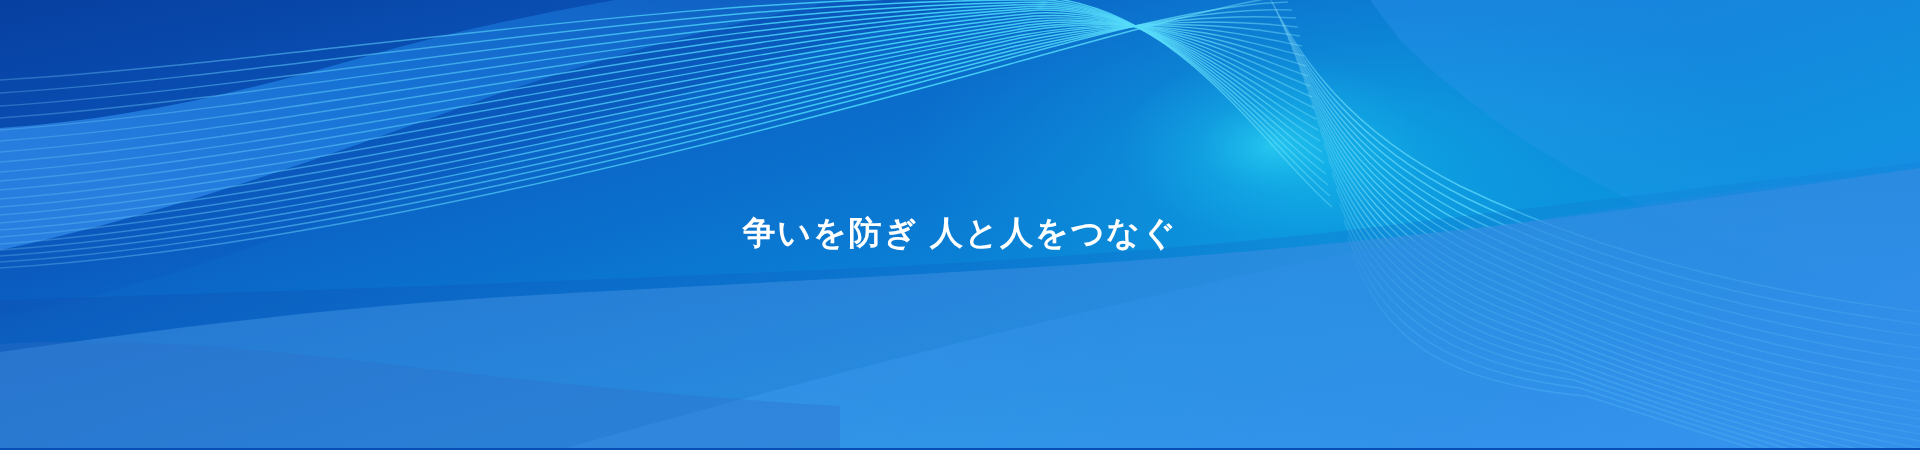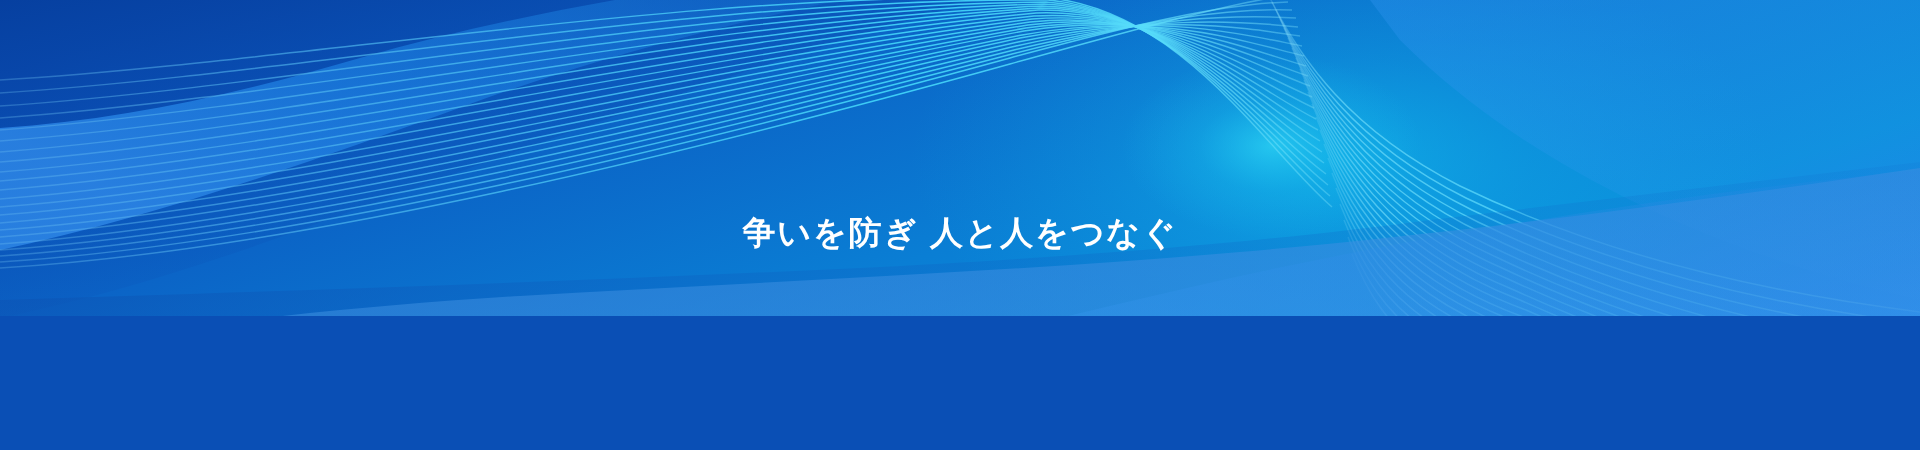--- a/index.html
+++ b/index.html
@@ -7,21 +7,21 @@
     margin: 0;
     padding: 0;
     background: #0a4fb5;
   }
   body {
     font-family: "Liberation Sans", "DejaVu Sans", sans-serif;
   }
   #banner-root {
     position: relative;
     width: 1920px;
-    height: 316px;
+    height: 448px;
     overflow: hidden;
     text-decoration: underline;
   }
   #banner-canvas {
     position: absolute;
     inset: 0;
     width: 1920px;
     height: 450px;
     display: block;
   }

